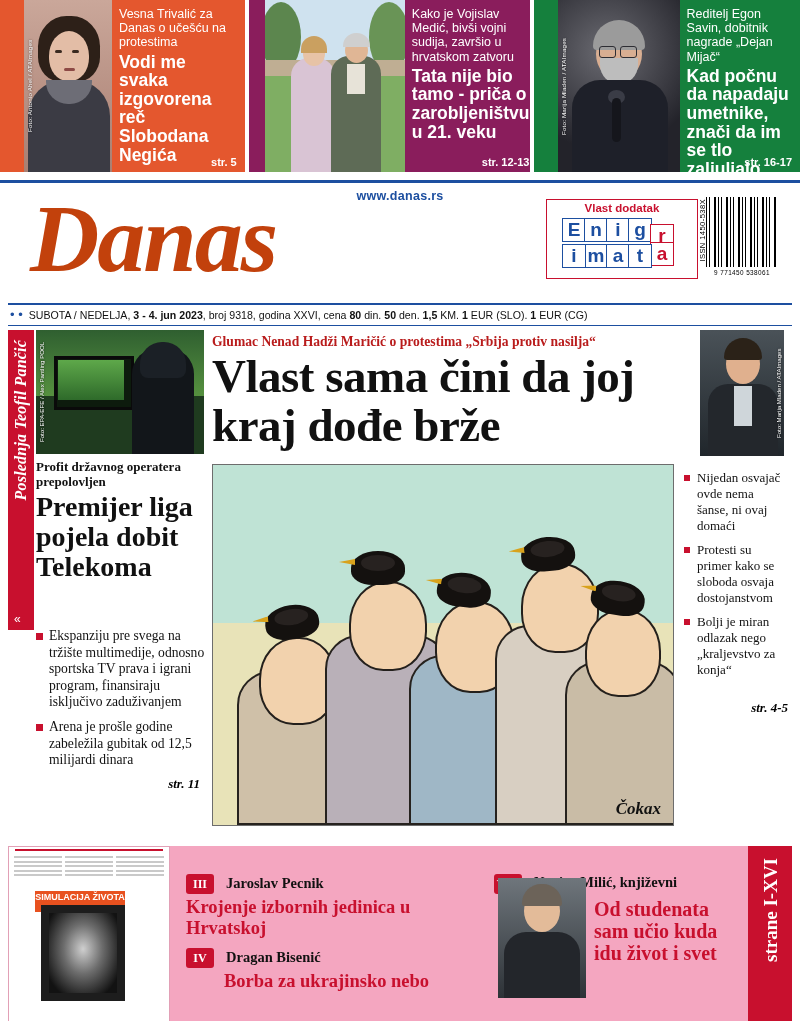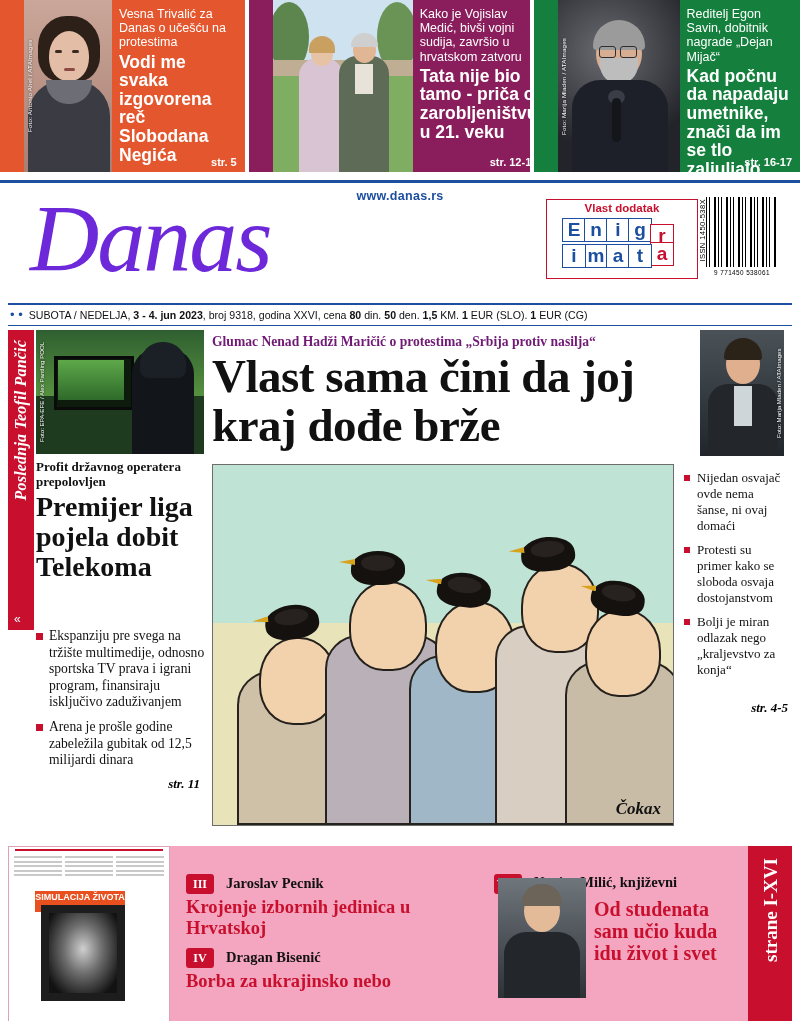--- a/index.html
+++ b/index.html
@@ -8,21 +8,21 @@
     font-family:"Liberation Sans", sans-serif;
     -webkit-font-smoothing:antialiased;
     overflow:hidden;
   }
   .page{position:relative;width:800px;height:1029px;overflow:hidden;}
 
   
   .teasers{display:flex;height:172px;width:800px;gap:4px;padding:0;}
   .teaser{position:relative;display:flex;overflow:hidden;padding-left:24px;}
   .t1{width:244px;background:#e4572e;}
-  .t2{width:284px;background:#8a1d5c;}
+  .t2{width:284px;background:#8a1d5c;justify-content:center;}
   .t3{width:268px;background:#15803d;}
 
   .tphoto{position:relative;overflow:hidden;flex:0 0 auto;}
   .credit{
     position:absolute;left:0;top:0;height:100%;width:11px;
     color:#fff;font-size:6.2px;line-height:11px;
     writing-mode:vertical-rl;transform:rotate(180deg);
     white-space:nowrap;text-align:center;letter-spacing:.2px;
     z-index:3;text-shadow:0 0 2px rgba(0,0,0,.8);
   }
@@ -62,21 +62,21 @@
   .ph3 .beard{position:absolute;left:42px;top:58px;width:38px;height:26px;border-radius:0 0 19px 19px;background:#bdbdbd;}
   .ph3 .glass{position:absolute;top:46px;width:15px;height:10px;border:1.6px solid #2d2d33;border-radius:3px;}
   .ph3 .g1{left:41px;} .ph3 .g2{left:62px;}
   .ph3 .body{position:absolute;left:14px;top:80px;width:96px;height:92px;background:#1e2029;border-radius:28px 28px 0 0;}
   .ph3 .mic{position:absolute;left:54px;top:98px;width:9px;height:44px;background:#15161c;border-radius:5px;}
   .ph3 .michead{position:absolute;left:50px;top:90px;width:17px;height:14px;border-radius:50%;background:#3a3c46;}
 
   
   .masthead{position:relative;height:120px;border-top:3px solid #1d4fa0;margin-top:8px;}
   .site{position:absolute;left:400px;top:6px;transform:translateX(-50%);font-size:12.5px;font-weight:bold;color:#1d4fa0;letter-spacing:.3px;}
-  .logo{position:absolute;left:30px;top:8px;font-family:"Liberation Serif", serif;font-weight:normal;font-style:italic;font-size:96px;line-height:96px;color:#6d28d9;letter-spacing:-2px;}
+  .logo{position:absolute;left:30px;top:8px;font-family:"Liberation Serif", serif;font-weight:bold;font-style:italic;font-size:96px;line-height:96px;color:#c2410c;letter-spacing:-2px;}
   .enig{position:absolute;left:546px;top:16px;width:150px;height:78px;border:1.5px solid #c8102e;background:#fff;}
   .enig .etitle{font-size:11.5px;font-weight:bold;color:#c8102e;text-align:center;padding-top:2px;}
   .enig .grid{position:relative;margin:2px auto 0;width:132px;height:54px;}
   .cell{position:absolute;border:1px solid #1d4fa0;color:#1d4fa0;font-weight:bold;font-size:19px;line-height:22px;text-align:center;width:22px;height:22px;background:#fff;}
   .cellred{border-color:#c8102e;color:#c8102e;}
   .barcode{position:absolute;left:706px;top:14px;width:72px;height:84px;}
   .barcode .bars{width:72px;height:70px;background:repeating-linear-gradient(90deg,#000 0 1.5px,#fff 1.5px 3px,#000 3px 4.5px,#fff 4.5px 8px,#000 8px 10px,#fff 10px 12px);}
   .barcode .num{font-size:6.4px;text-align:center;letter-spacing:.4px;margin-top:2px;}
   .issn{position:absolute;left:698px;top:16px;font-size:7.6px;writing-mode:vertical-rl;transform:rotate(180deg);letter-spacing:.4px;}
 
@@ -104,21 +104,21 @@
   .lcredit{position:absolute;left:28px;top:0;height:124px;width:11px;color:#fff;font-size:6.1px;line-height:11px;writing-mode:vertical-rl;transform:rotate(180deg);text-align:center;z-index:4;text-shadow:0 0 2px #000;}
 
   .lkicker{position:absolute;left:28px;top:130px;width:168px;font-family:"Liberation Serif",serif;font-weight:bold;font-size:13px;line-height:14.5px;color:#111;}
   .lhead{position:absolute;left:28px;top:162px;width:172px;font-family:"Liberation Serif",serif;font-weight:bold;font-size:28px;line-height:30px;color:#111;}
   .lbullets{position:absolute;left:28px;top:298px;width:176px;font-family:"Liberation Serif",serif;font-size:13.6px;line-height:16.6px;color:#111;}
   .bl{position:relative;padding-left:13px;margin-bottom:8px;}
   .bl:before{content:"";position:absolute;left:0;top:5px;width:7px;height:7px;background:#c8102e;}
   .lstr{position:absolute;right:4px;top:446px;font-family:"Liberation Serif",serif;font-style:italic;font-weight:bold;font-size:13px;}
 
   
-  .ckicker{position:absolute;left:212px;top:4px;width:480px;font-family:"Liberation Serif",serif;font-weight:bold;font-size:13.6px;color:#701a75;}
+  .ckicker{position:absolute;left:212px;top:4px;width:480px;font-family:"Liberation Serif",serif;font-weight:bold;font-size:13.6px;color:#b91c1c;}
   .chead{position:absolute;left:212px;top:22px;width:500px;font-family:"Liberation Serif",serif;font-weight:bold;font-size:47px;line-height:49px;color:#111;letter-spacing:-.5px;}
 
   .actor{position:absolute;left:700px;top:0;width:84px;height:126px;overflow:hidden;background:#2e3338;}
   .actor .bgw{position:absolute;left:0;top:0;width:84px;height:126px;background:linear-gradient(#4a5258,#20262b);}
   .actor .head{position:absolute;left:26px;top:14px;width:34px;height:40px;border-radius:50%;background:#e0b08e;}
   .actor .hair{position:absolute;left:24px;top:8px;width:38px;height:22px;border-radius:19px 19px 3px 3px;background:#2b2218;}
   .actor .body{position:absolute;left:8px;top:54px;width:70px;height:72px;background:#23272c;border-radius:20px 20px 0 0;}
   .actor .shirt{position:absolute;left:34px;top:56px;width:18px;height:40px;background:#cfd6da;}
   .acredit{position:absolute;right:0;top:0;height:126px;width:11px;color:#fff;font-size:6.1px;line-height:11px;writing-mode:vertical-rl;transform:rotate(180deg);text-align:center;z-index:4;text-shadow:0 0 2px #000;}
 
@@ -389,21 +389,21 @@
 
     <div class="bitem" style="left:178px;top:28px;">
       <span class="rom">III</span>
       <span class="bauthor" style="margin-left:8px;">Jaroslav Pecnik</span>
       <div class="btitle" style="width:270px;margin-top:3px;">Krojenje izbornih jedinica u Hrvatskoj</div>
     </div>
 
     <div class="bitem" style="left:178px;top:102px;">
       <span class="rom">IV</span>
       <span class="bauthor" style="margin-left:8px;">Dragan Bisenić</span>
-      <div class="btitle" style="width:260px;margin-top:3px;">Borba za ukrajinsko nebo</div>
+      <div class="btitle" style="width:260px;margin-top:3px;margin-left:38px;">Borba za ukrajinsko nebo</div>
     </div>
 
     <div class="bitem" style="left:486px;top:28px;">
       <span class="rom">VIII</span>
       <span class="bauthor" style="margin-left:8px;display:inline-block;width:180px;vertical-align:top;line-height:17px;">Novica Milić, književni esejista</span>
     </div>
 
     <div class="bphoto">
       <div class="bg"></div>
         <div class="body"></div>

